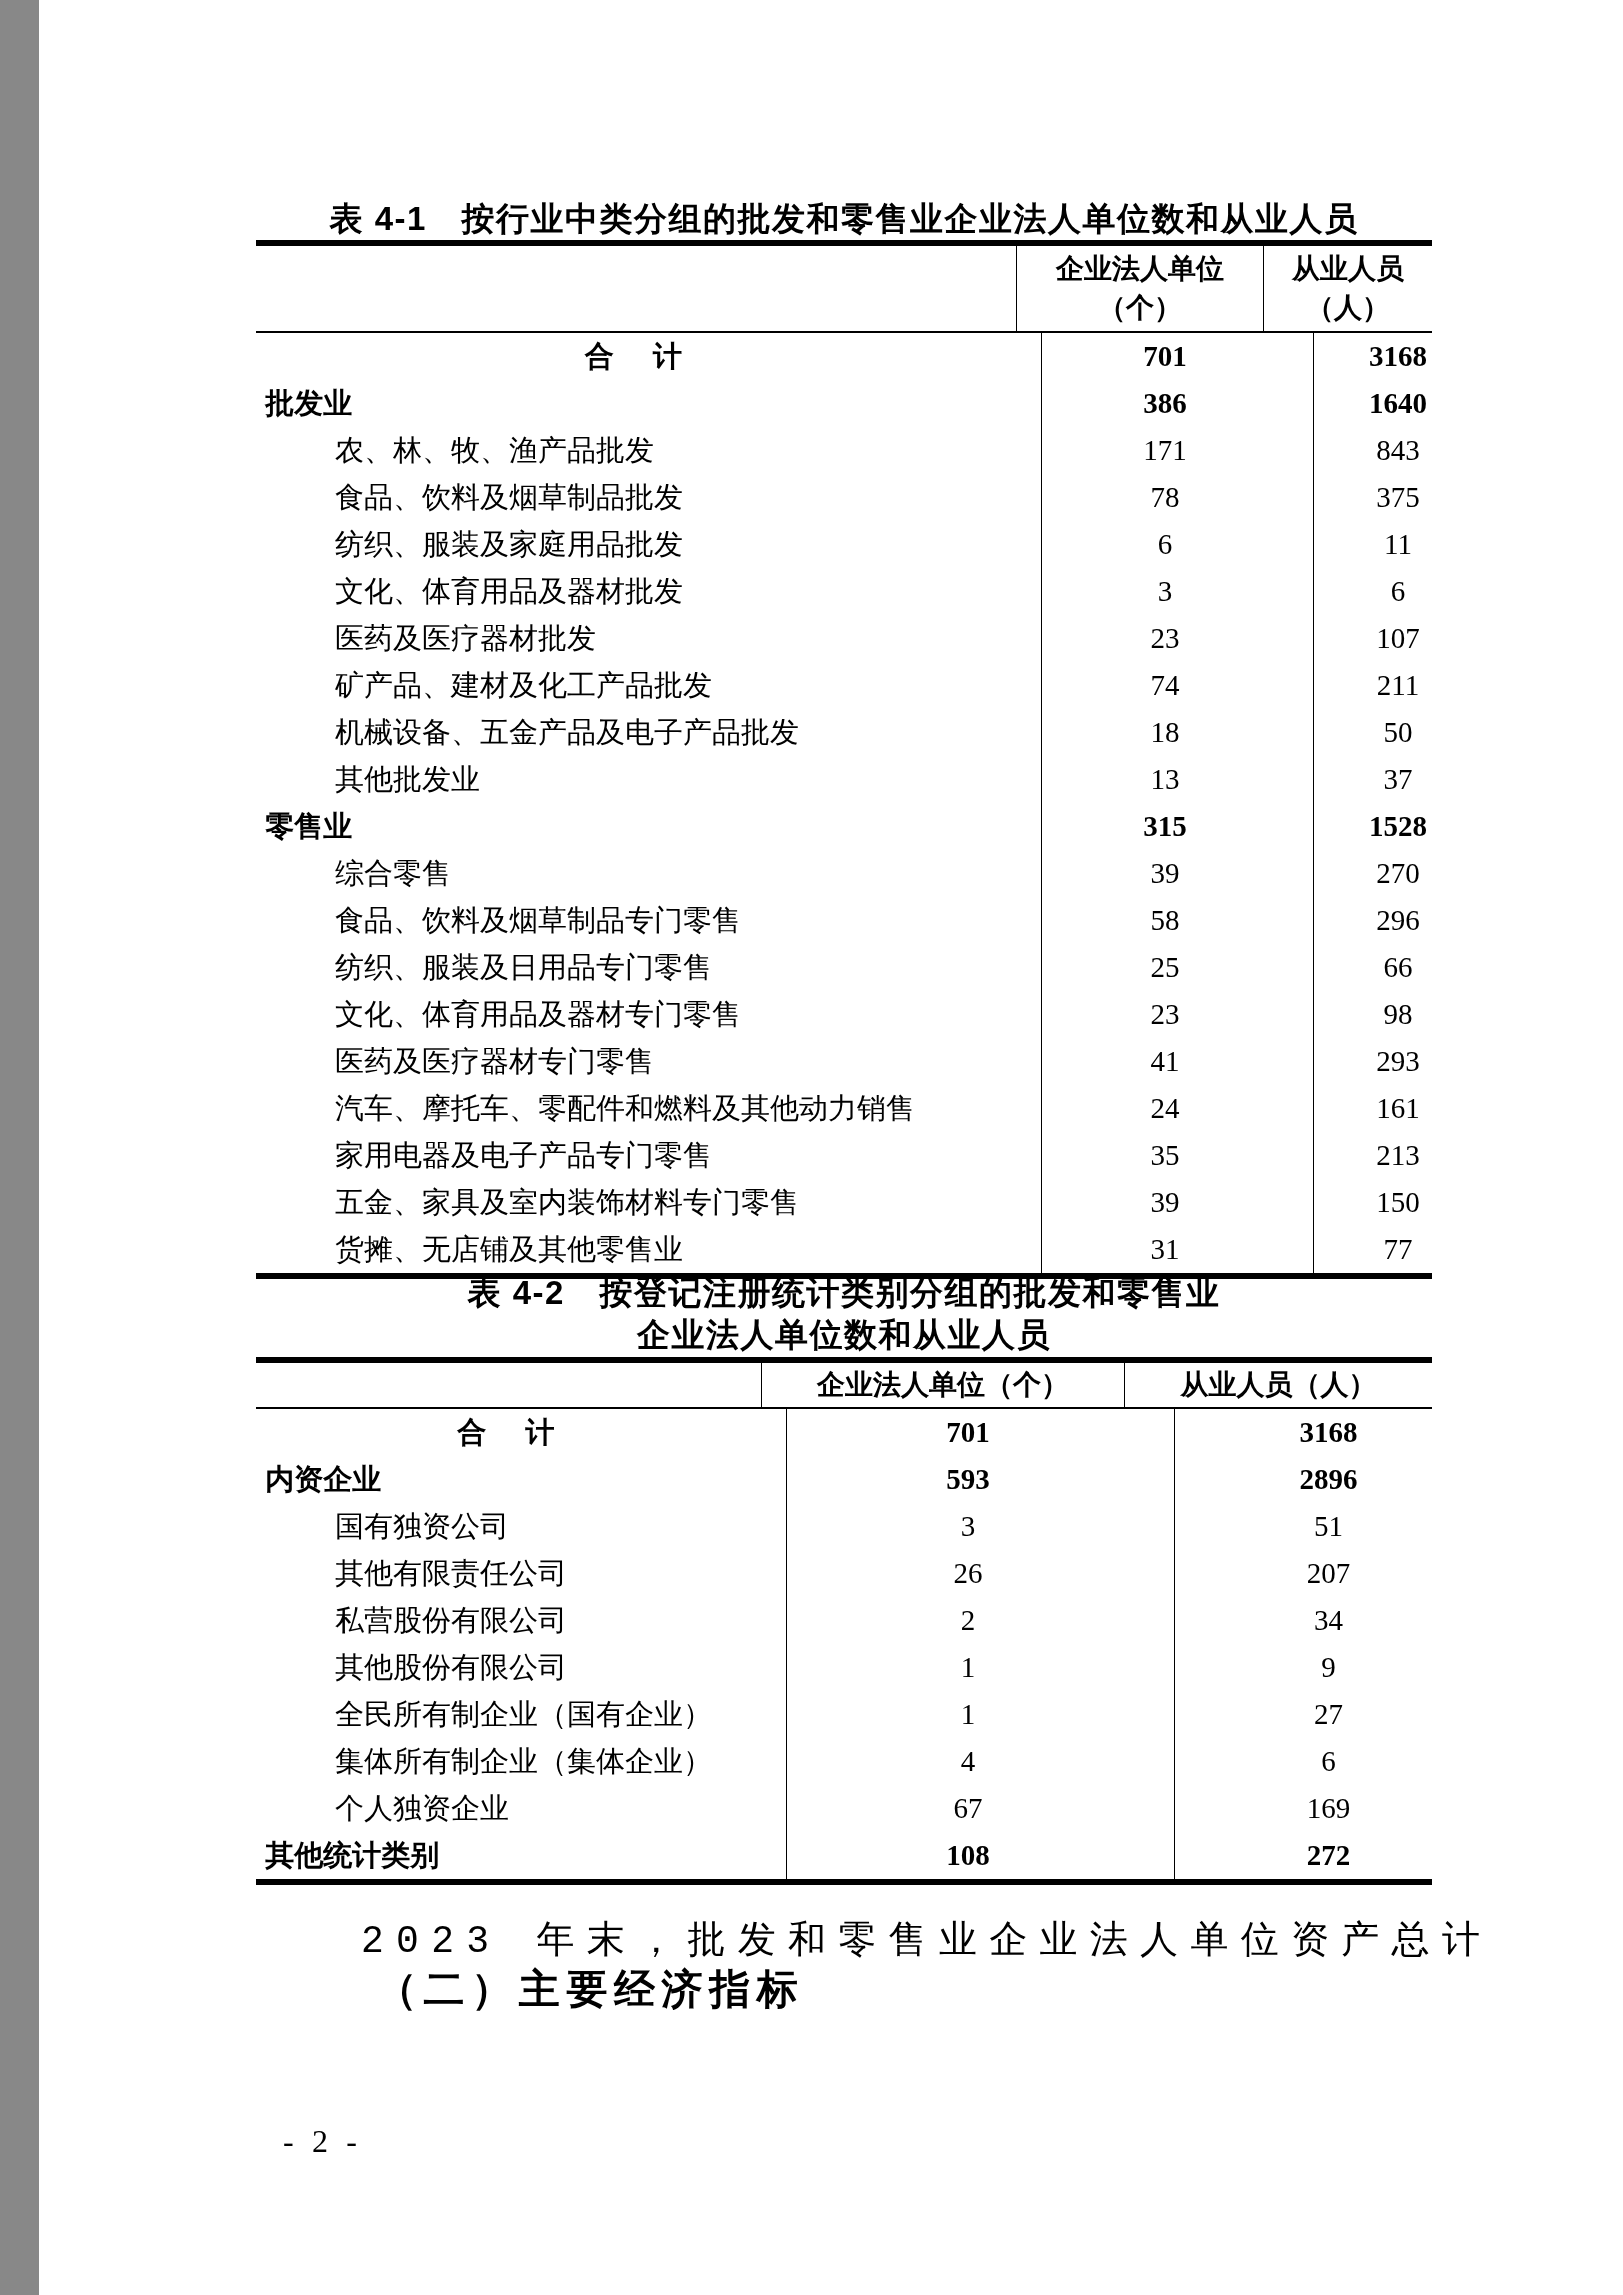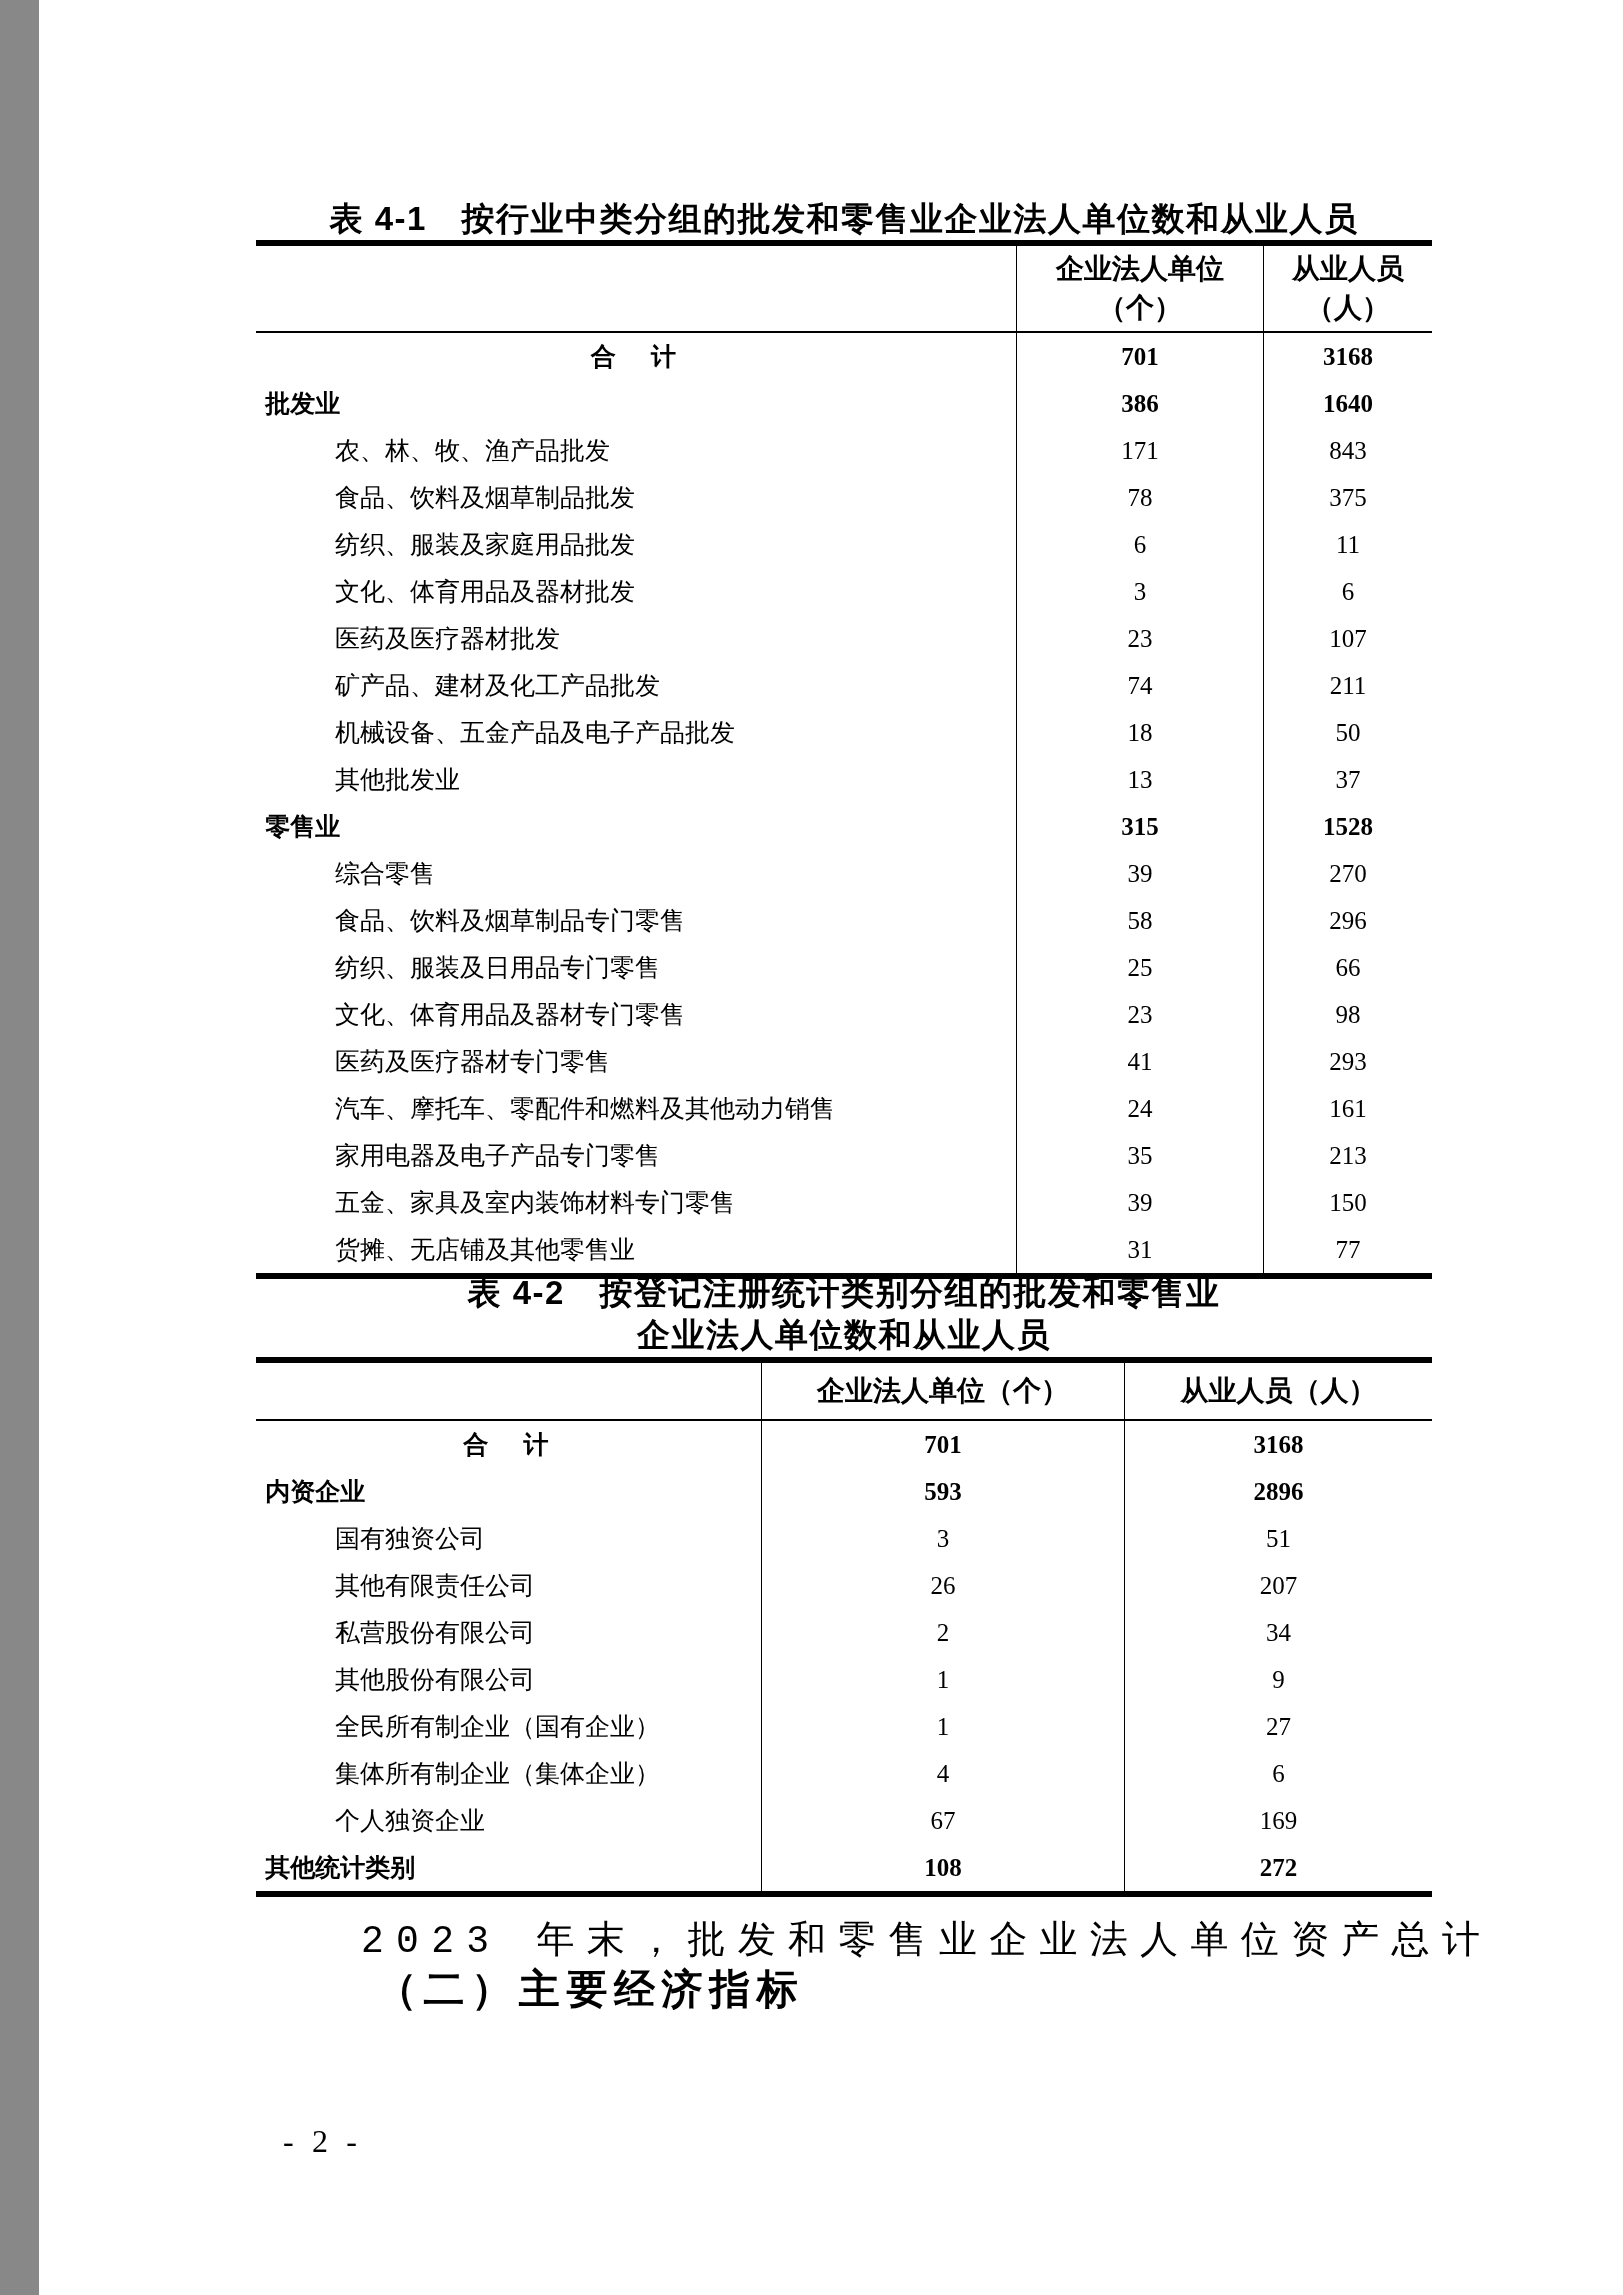--- a/index.html
+++ b/index.html
@@ -35,30 +35,30 @@
 
   .hdr-row,.row{display:grid;}
   .t1-cols{grid-template-columns:760px 247px 169px;}
   .t2-cols{grid-template-columns:505px 363px 308px;}
 
   .cell{display:flex;align-items:center;justify-content:center;}
   .cell.c2,.cell.c3{border-left:1.5px solid #000;}
 
   
   #t1-header{height:85px;}
-  #t2-header{height:56px;}
+  #t2-header{height:44px;}
   .hdr-cell{
     display:flex;flex-direction:column;align-items:center;justify-content:space-evenly;
     font-family:"Liberation Sans", sans-serif;
     font-weight:bold;font-size:28px;line-height:31px;
   }
   .hdr-cell.c2,.hdr-cell.c3{border-left:1.5px solid #000;}
 
   
-  .row{height:47px;font-size:25px;}
+  .row{height:47px;font-size:29px;gap:25px;}
   .row .lab{display:flex;align-items:center;justify-content:flex-start;
             padding-left:9.2px;white-space:nowrap;overflow:hidden;}
   .row .num{display:flex;align-items:center;justify-content:center;
             font-family:"Liberation Serif", serif;}
   .row-item .lab{font-family:"Liberation Serif", serif;padding-left:79px;}
   .row-group .lab,.row-total .lab{
     font-family:"Liberation Sans", sans-serif;font-weight:bold;}
   .row-group .num,.row-total .num{font-weight:bold;}
   .row-total .lab{justify-content:center;padding-left:0;letter-spacing:5.1px;}
 

